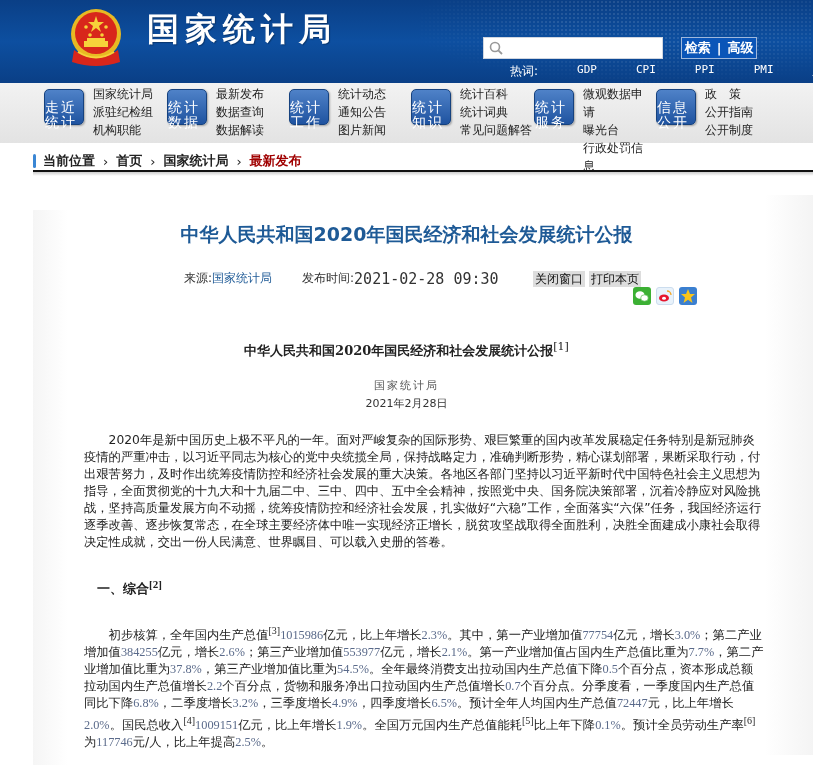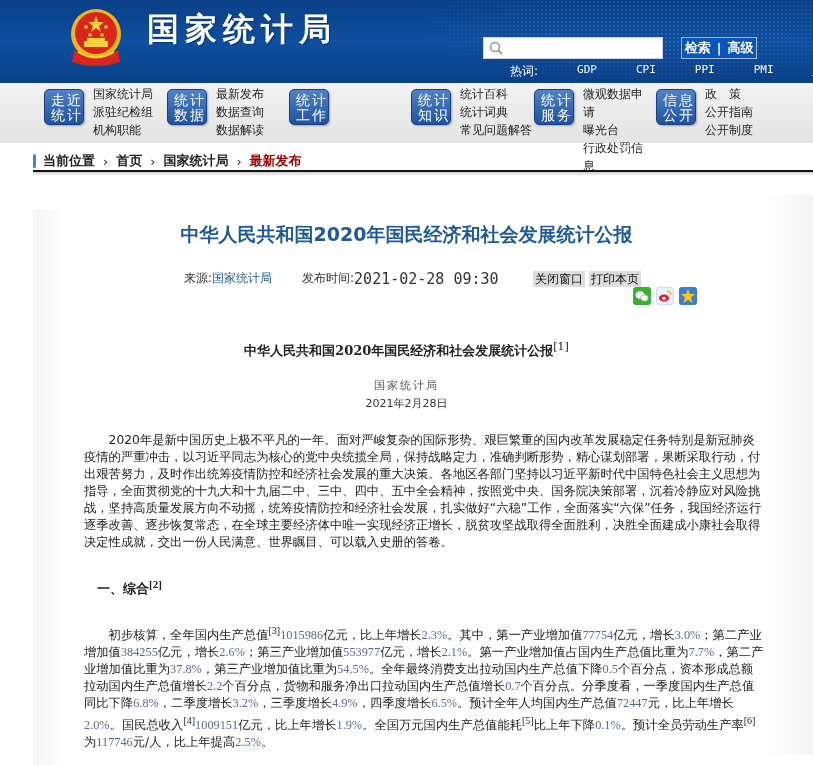--- a/index.html
+++ b/index.html
@@ -30,21 +30,21 @@
     .hotwords { position: absolute; left: 483px; top: 63px; color: #fff; font-size: 12px; display: flex; gap: 12px; white-space: nowrap; }
     .hotwords .hw { font-family: "DejaVu Sans Mono", monospace; font-size: 11px; margin-left: 27px; }
     .hotwords .hw.cn { font-family: "DejaVu Sans", sans-serif; font-size: 12px; }
 
     
     .nav { position: absolute; left: 0; top: 83px; width: 813px; height: 60px;
       background: linear-gradient(180deg, #f2f2f2 0%, #e3e3e3 100%); }
     .nav-group { position: absolute; top: 2px; display: flex; }
     .nav-badge { width: 40px; height: 36px; margin-top: 4px; border-radius: 5px;
       background: linear-gradient(180deg, #4f82c8 0%, #1f53a0 100%); border: 1px solid #16427f;
-      color: #fff; font-size: 14px; line-height: 15px; text-align: right; padding-top: 3px; letter-spacing: 2px;
+      color: #fff; font-size: 14px; line-height: 15px; text-align: left; padding-top: 10px; letter-spacing: 2px;
       box-shadow: 1px 1px 2px rgba(0,0,0,0.3); }
     .nav-links { margin-left: 9px; display: flex; flex-direction: column; font-size: 12px; color: #222; line-height: 18px; }
     .nav-links span { cursor: pointer; white-space: nowrap; }
     .nav-links.wrap span { white-space: normal; }
 
     
     .crumb { position: absolute; left: 33px; top: 152px; width: 780px; height: 18px; font-size: 13px; font-weight: bold; color: #222; display: flex; align-items: center; }
     .crumb .bar { width: 3px; height: 14px; background: #3a86d4; border-radius: 2px; margin-right: 7px; }
     .crumb .sep { margin: 0 8px; font-weight: normal; }
     .crumb .cur { color: #a00000; }
@@ -144,20 +144,25 @@
       <span>最新发布</span>
       <span>数据查询</span>
       <span>数据解读</span>
     </div>
   </div>
   <div class="nav-group" style="left:289px">
     <div class="nav-badge">
         <div>统计</div>
         <div>工作</div>
       </div>
+    <div class="nav-links">
+      <span>统计动态</span>
+      <span>通知公告</span>
+      <span>图片新闻</span>
+    </div>
   </div>
   <div class="nav-group" style="left:411px">
     <div class="nav-badge">
         <div>统计</div>
         <div>知识</div>
       </div>
     <div class="nav-links wrap" style="width:76px">
       <span>统计百科</span>
       <span>统计词典</span>
       <span>常见问题解答</span>

